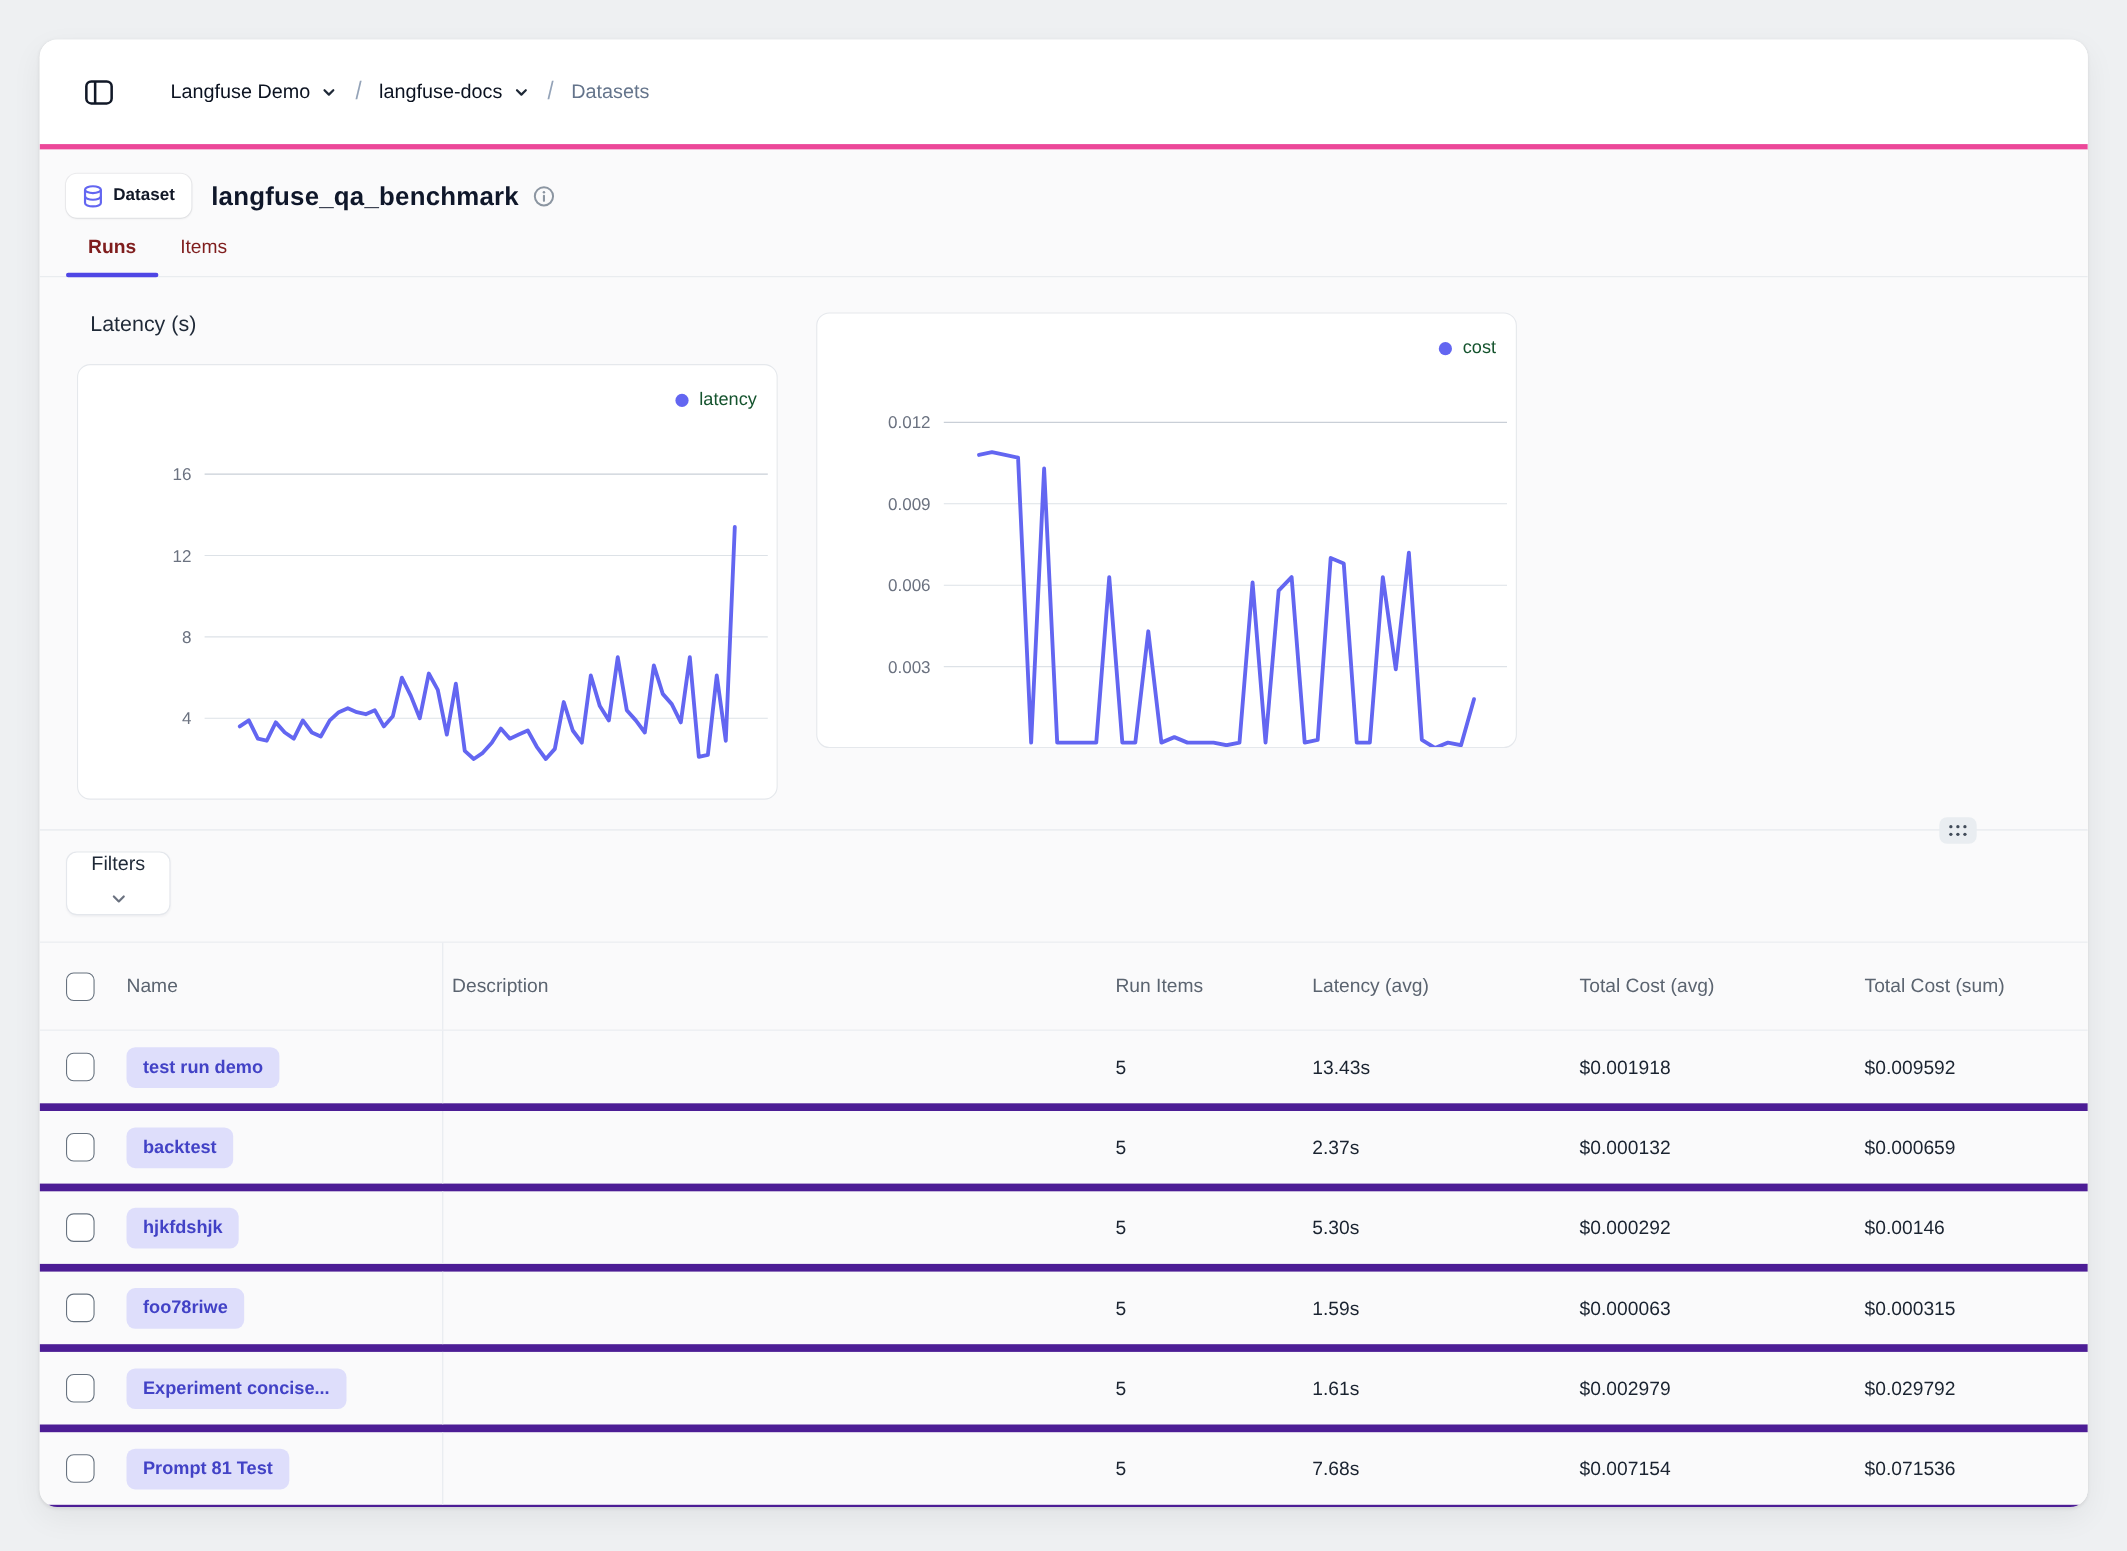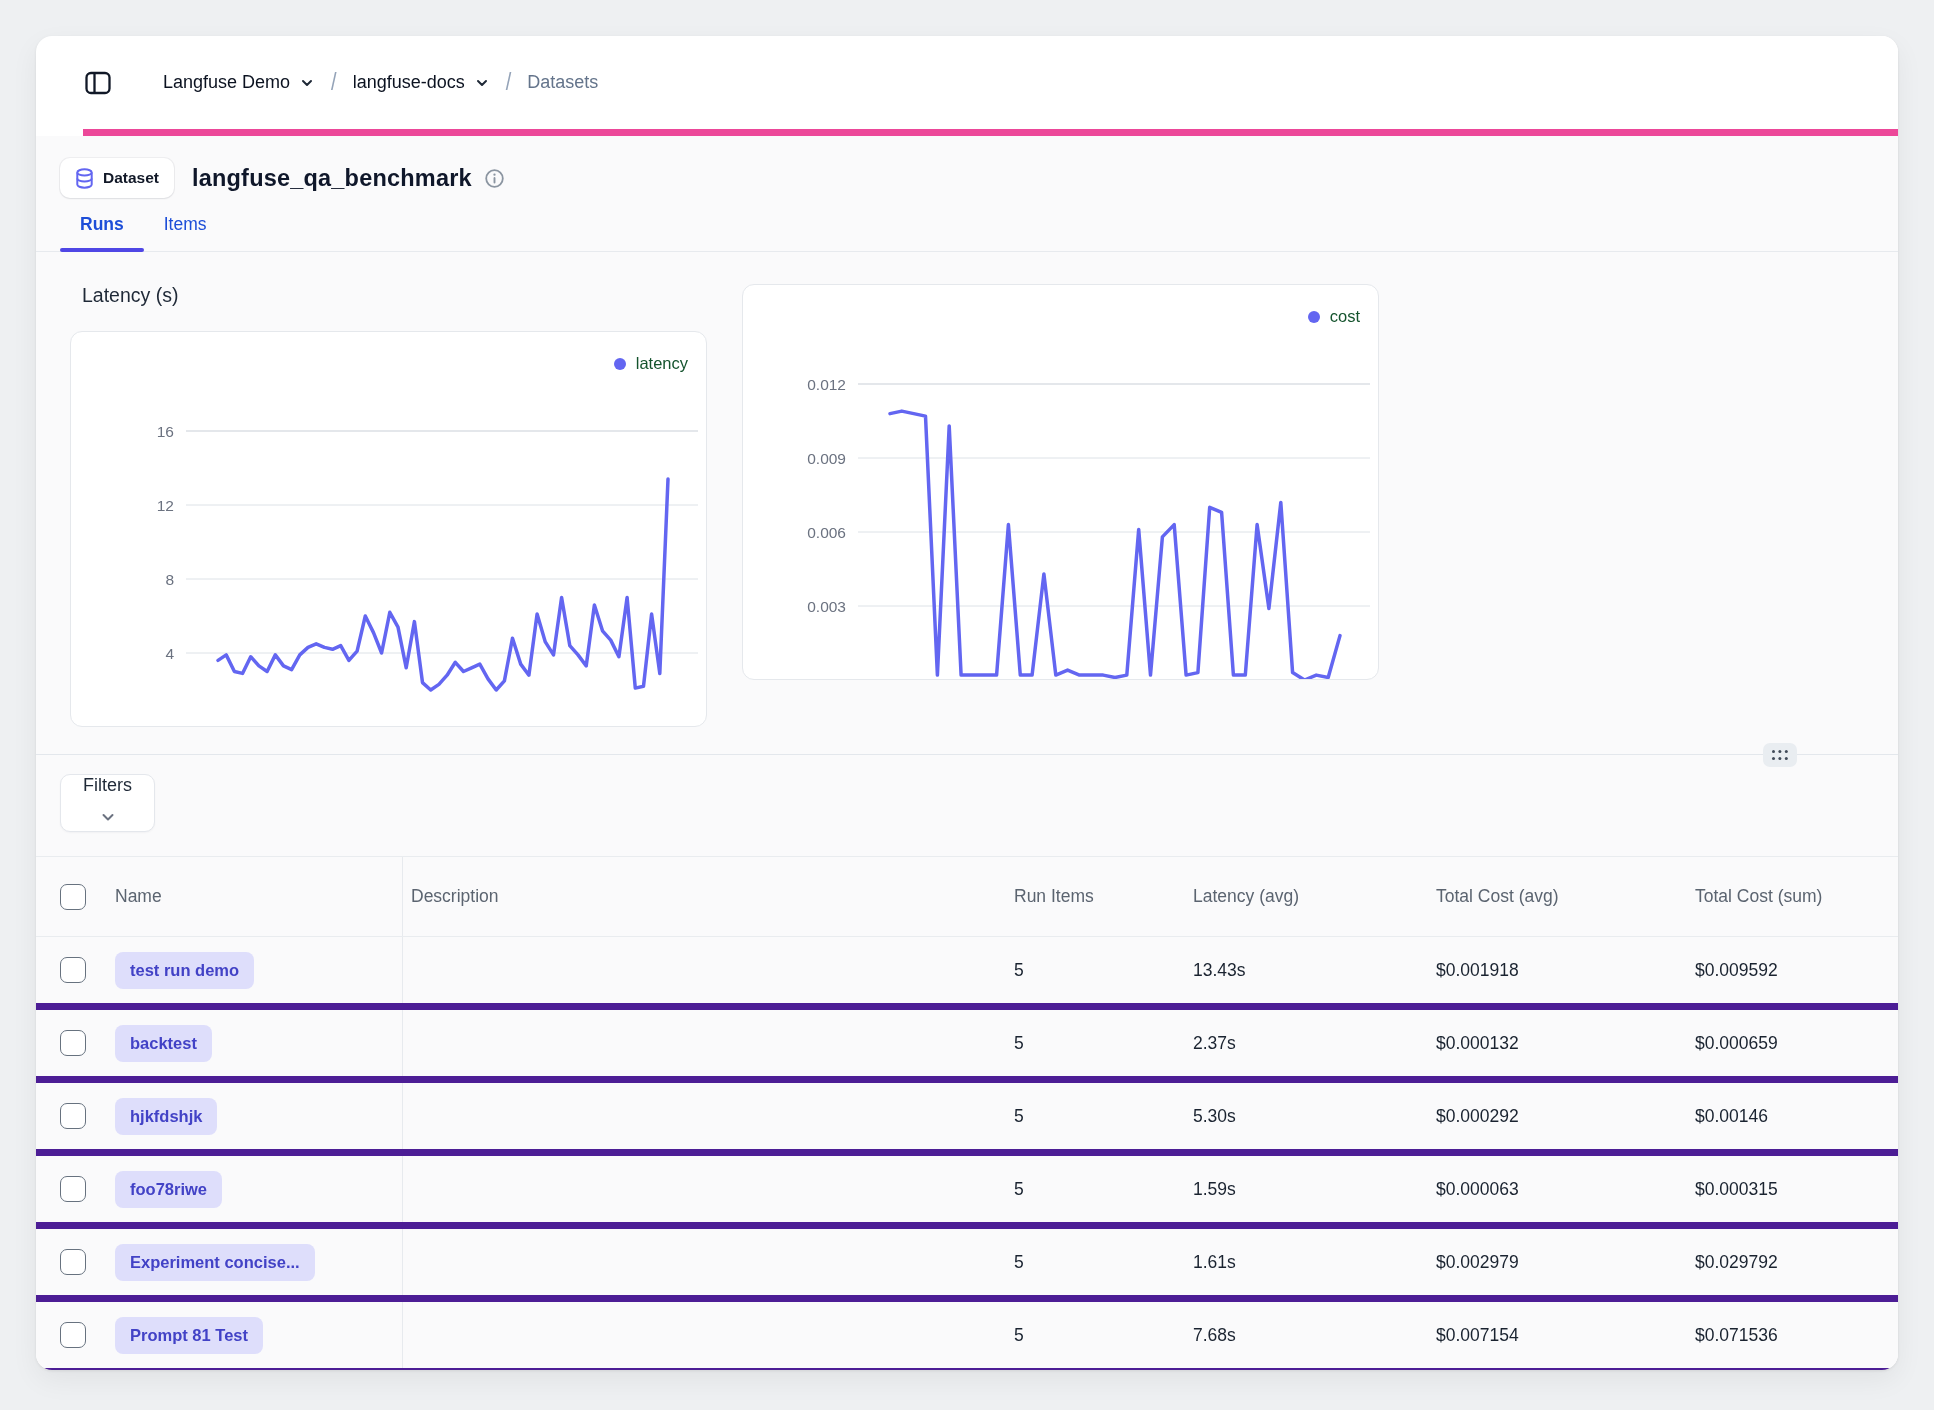--- a/index.html
+++ b/index.html
@@ -14,42 +14,41 @@
   .card{
     position:absolute;left:36px;top:36px;
     width:1862px;height:1334px;
     background:#ffffff;border-radius:16px;
     box-shadow:0 1px 3px rgba(0,0,0,.08),0 10px 28px rgba(0,0,0,.06);
     overflow:hidden;
   }
   
   .topbar{
     height:100px;display:flex;align-items:center;
-    border-bottom:7px solid #ec4899;background:#fff;
+    padding-left:39px;border-bottom:5px solid #ec4899;background:#fff;
     box-sizing:border-box;
-    margin-left:47px;
   }
   .panel-toggle{background:none;border:none;padding:0;margin-right:50px;cursor:pointer;display:flex;}
   .breadcrumb{display:flex;align-items:center;gap:16px;font-size:18px;}
   .bc-item{display:flex;align-items:center;gap:9px;font-weight:500;color:#0b1220;cursor:pointer;}
   .bc-sep{color:#94a3b8;font-size:20px;font-weight:300;transform:scaleY(1.15);}
   .bc-current{color:#64748b;font-weight:400;}
   
   .content{background:#fafafb;height:1234px;box-sizing:border-box;}
   .title-row{display:flex;align-items:center;padding:22px 24px 0 24px;gap:18px;text-align:center;}
   .chip{
     display:inline-flex;align-items:center;gap:9px;
     background:#fff;border-radius:10px;padding:0 15px;height:40px;
     box-shadow:0 0 0 1px rgba(15,23,42,.05),0 1px 2px rgba(15,23,42,.07);
     font-size:15.5px;font-weight:700;color:#111827;
   }
   .page-title{font-size:23.5px;font-weight:700;color:#0f172a;margin:0;letter-spacing:.2px;}
   .title-row .info{margin-left:-6px;display:flex;cursor:pointer;}
   .tabs{display:flex;padding-left:24px;margin-top:16px;border-bottom:1px solid #e7eaee;}
-  .tab{position:relative;padding:0 20px 16px;font-size:17.5px;font-weight:500;color:#1d4ed8;cursor:pointer;}
+  .tab{position:relative;padding:0 20px 16px;font-size:17.5px;font-weight:500;color:#7f1d1d;cursor:pointer;}
   .tab.active{font-weight:600;}
   .tab.active::after{
     content:"";position:absolute;left:0;right:0;bottom:-1px;height:4.5px;
     background:#4f46e5;border-radius:3px;
   }
   
   .charts{display:flex;gap:35px;padding:32px 34px 0;}
   .chart-block h2{margin:0 0 24px 12px;font-size:19.5px;font-weight:500;color:#1f2937;}
   .chart-card{
     position:relative;width:637px;height:396px;background:#fff;

